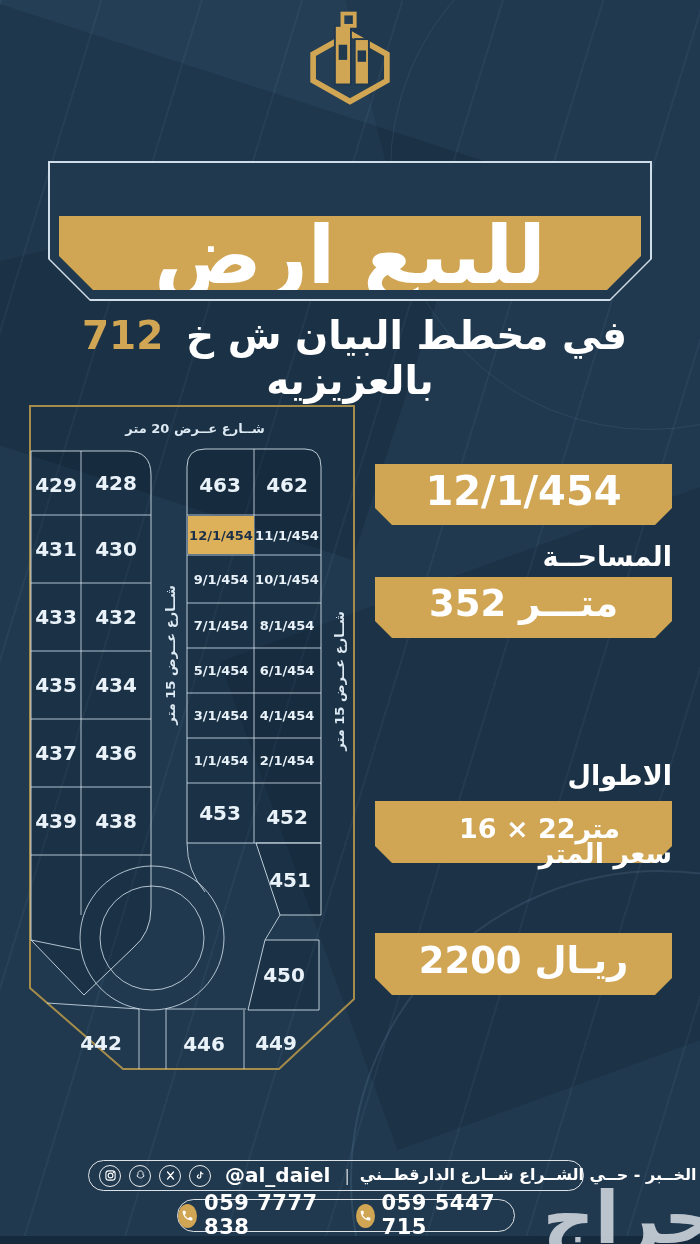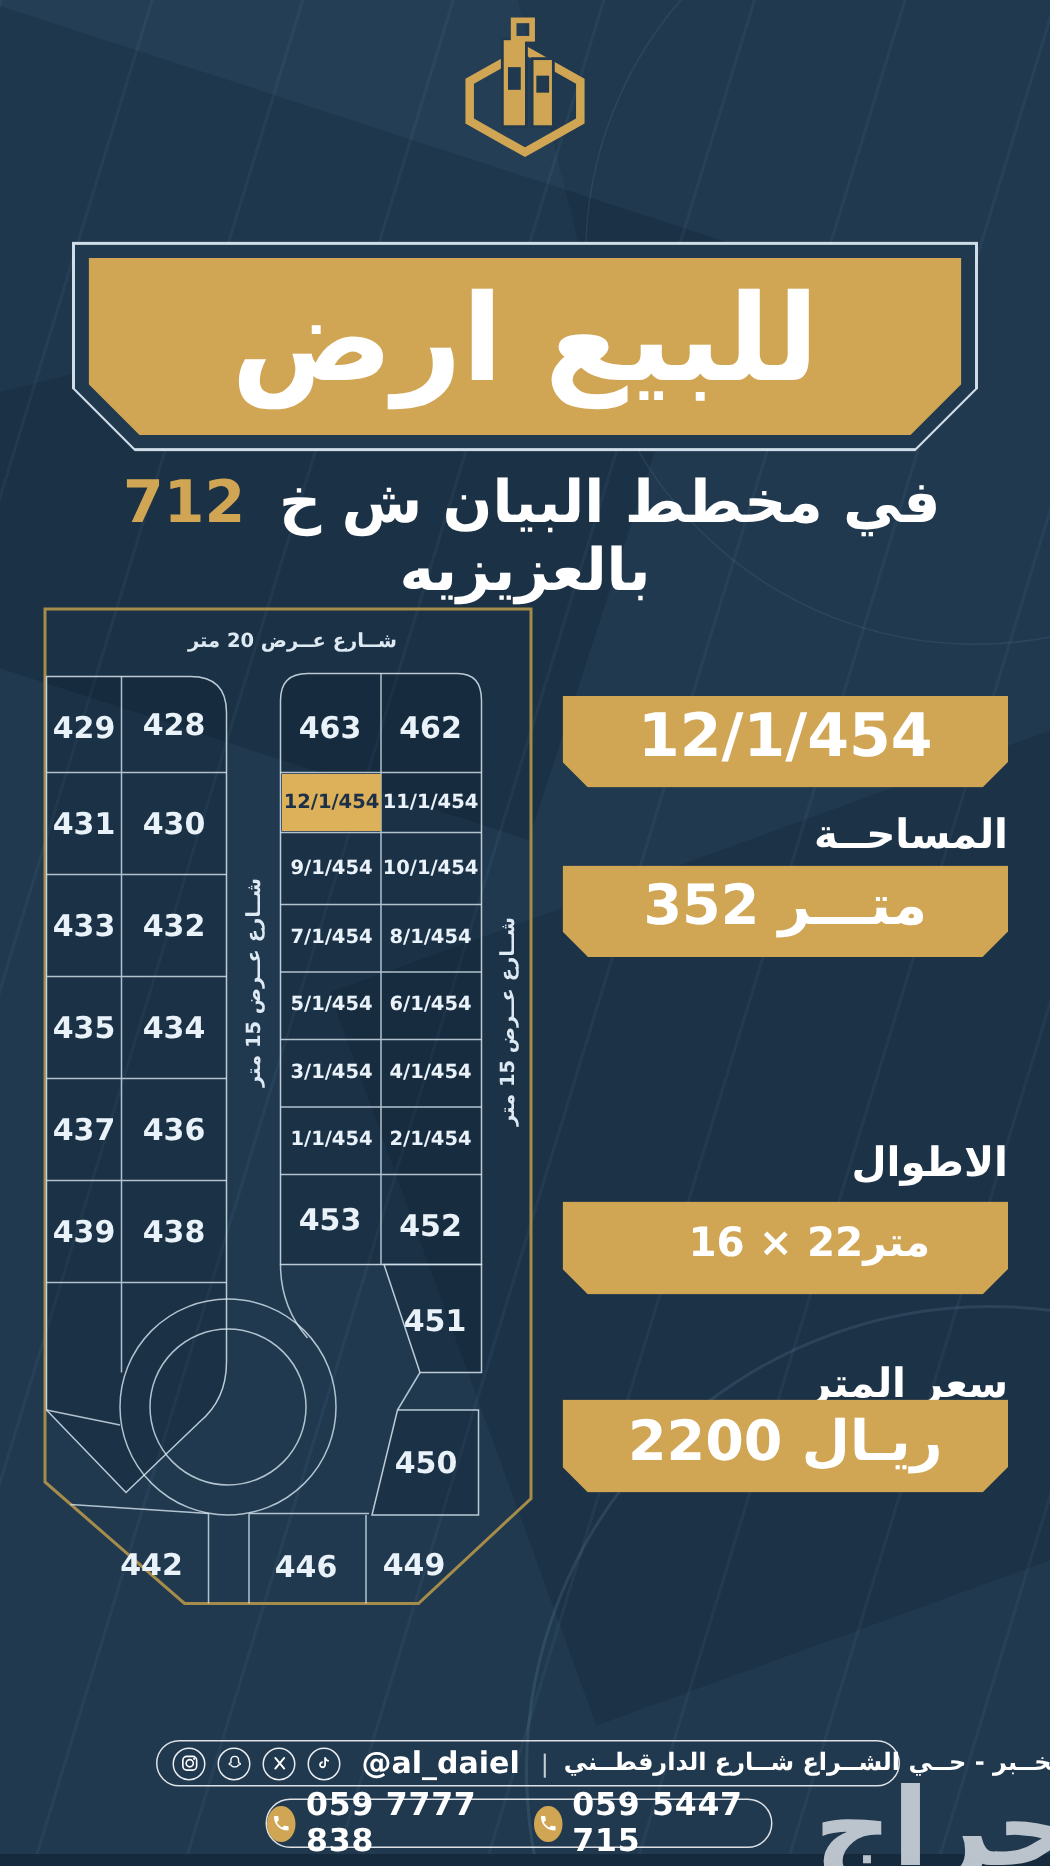--- a/index.html
+++ b/index.html
@@ -30,21 +30,21 @@
   .logo-icon svg{width:104px;height:100px;display:block;}
 
   
   .ch42{clip-path:polygon(0 0,100% 0,100% calc(100% - 42px),calc(100% - 42px) 100%,42px 100%,0 calc(100% - 42px));}
   .ch40{clip-path:polygon(0 0,100% 0,100% calc(100% - 40px),calc(100% - 40px) 100%,40px 100%,0 calc(100% - 40px));}
   .ch34{clip-path:polygon(0 0,100% 0,100% calc(100% - 34px),calc(100% - 34px) 100%,34px 100%,0 calc(100% - 34px));}
   .ch16{clip-path:polygon(0 0,100% 0,100% calc(100% - 17px),calc(100% - 17px) 100%,17px 100%,0 calc(100% - 17px));}
 
   .title-frame{position:absolute;left:48px;top:161px;width:604px;height:140px;background:rgba(222,236,246,.92);}
   .title-frame-inner{position:absolute;inset:2px;background:var(--bg,#20394f);}
-  .title-gold{position:absolute;inset:9px;background:var(--gold,#d0a553);display:flex;align-items:center;justify-content:center;}
+  .title-gold{position:absolute;inset:9px;background:var(--gold,#d0a553);display:flex;align-items:flex-start;justify-content:center;margin-top:44px;}
   .title-text{font-size:80px;font-weight:bold;color:#fff;line-height:1;padding-bottom:10px;}
 
   .subtitle{position:absolute;left:0;right:0;top:313px;text-align:center;direction:rtl;
     font-size:39px;font-weight:bold;color:#fff;}
   .subtitle .num{color:var(--gold,#d0a553);margin:0 9px;}
 
   
   .map{position:absolute;left:27px;top:403px;width:330px;height:670px;}
   .map svg{width:100%;height:100%;display:block;}
   .map .blocks{fill:rgba(8,22,36,.20);stroke:var(--map-line,#d7e6f0);stroke-width:1;stroke-opacity:.85;}
@@ -52,31 +52,31 @@
   .map .border{fill:none;stroke:var(--map-border,#a58c4a);stroke-width:2;}
   .map text{font-family:"DejaVu Sans","Liberation Sans",sans-serif;font-weight:bold;
     text-anchor:middle;dominant-baseline:central;fill:#e9f2f9;}
   .map text.street{fill:#dde9f3;letter-spacing:.5px;font-weight:600;}
   #plot-labels text.hl{fill:var(--navy-text,#1c3049);}
   #hl-rect{fill:var(--gold-bright,#ddb05a);}
 
   
   .panel-label{position:absolute;right:28px;width:330px;text-align:right;direction:rtl;
     font-size:27px;font-weight:bold;color:#fff;}
-  .pl1{top:429px;} .pl2{top:541px;} .pl3{top:760px;} .pl4{top:907px;}
+  .pl1{top:429px;} .pl2{top:541px;} .pl3{top:760px;} .pl4{top:838px;}
   .panel-box{position:absolute;left:375px;width:297px;background:var(--gold,#d0a553);
     display:flex;align-items:center;justify-content:center;font-weight:bold;color:#fff;padding-bottom:8px;}
   .pb1{top:464px;height:61px;font-size:40px;}
   .pb2{top:577px;height:61px;font-size:37px;}
   .pb3{top:671px;height:62px;font-size:33px;}
   .pb4{top:801px;height:62px;font-size:27px;padding-left:32px;}
   .pb5{top:933px;height:62px;font-size:37px;}
 
   
-  .social-pill{position:absolute;left:104px;top:1160px;width:496px;height:31px;
+  .social-pill{position:absolute;left:88px;top:1160px;width:496px;height:31px;
     border:1.5px solid rgba(255,255,255,.85);border-radius:17px;
     display:flex;align-items:center;padding:4px 10px;gap:8px;}
   .icon-circle{width:22px;height:22px;border:1.3px solid rgba(255,255,255,.9);border-radius:50%;
     display:flex;align-items:center;justify-content:center;flex:0 0 auto;}
   .icon-circle svg{width:13px;height:13px;display:block;}
   .handle{font-size:20px;font-weight:bold;direction:ltr;margin:0 4px 2px 6px;}
   .sep{opacity:.75;font-size:16px;margin:0 2px;}
   .address{font-size:16px;font-weight:600;direction:rtl;white-space:nowrap;margin-right:4px;margin-bottom:2px;}
   .phone-pill{position:absolute;left:177px;top:1199px;width:338px;height:33px;
     border:1.5px solid rgba(255,255,255,.85);border-radius:18px;

